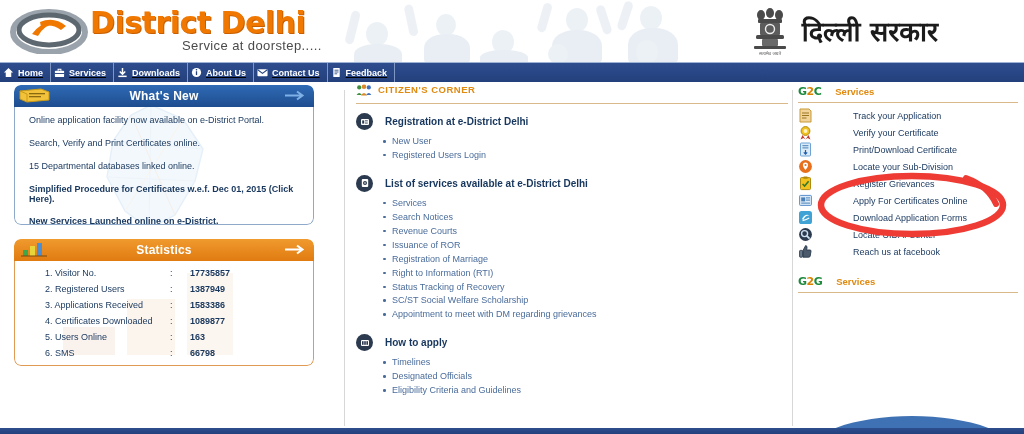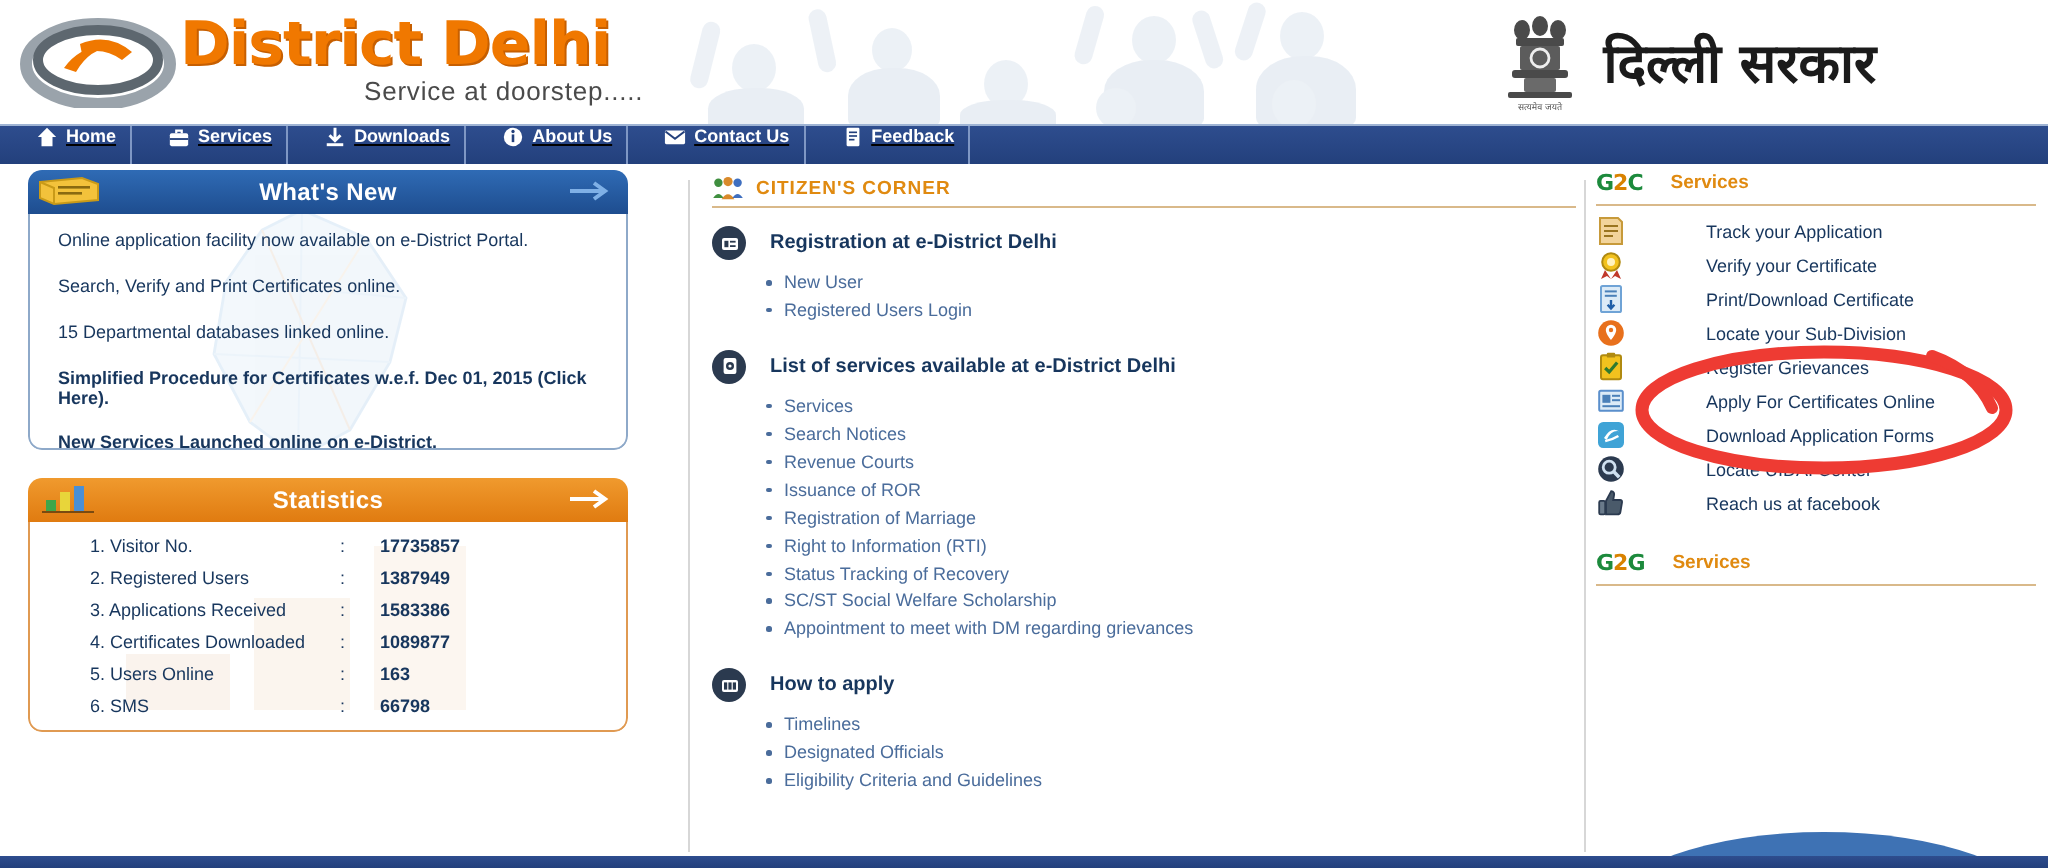--- a/index.html
+++ b/index.html
@@ -66,22 +66,22 @@
   }
 
   
   #nav {
     position: relative; width: 1024px; height: 20px;
     background: linear-gradient(#2e4d8e, #23407c);
     border-top: 1px solid #9fb4d4;
     display: flex; align-items: center;
   }
   .nav-item {
-    display: flex; align-items: flex-start; gap: 4px;
-    height: 20px; padding: 0 7px 0 18px;
+    display: flex; align-items: center; gap: 4px;
+    height: 20px; padding: 0 7px 0 3px;
     border-right: 1px solid #7f97c4;
     color: #ffffff; font-size: 9px; font-weight: bold;
     white-space: nowrap; cursor: pointer;
   }
   .nav-item:first-child { border-left: none; }
   .nav-ico { width: 11px; height: 11px; display: block; flex: 0 0 auto; }
 
   
   #content { position: relative; width: 1024px; height: 352px; background: #fff; }
 
@@ -122,21 +122,21 @@
     position: relative; z-index: 2;
     display: flex; align-items: flex-start;
     font-size: 9px; color: #17365d; height: 16px; padding-left: 30px;
   }
   .stat-label { width: 125px; }
   .stat-colon { width: 20px; }
   .stat-value { font-weight: bold; }
 
   
   #mid-col { position: absolute; left: 356px; top: 2px; width: 432px; }
-  .cc-head { display: flex; align-items: flex-end; gap: 6px; height: 16px; }
+  .cc-head { display: flex; align-items: flex-start; gap: 6px; height: 16px; }
   .cc-ico { width: 16px; height: 12px; }
   .cc-title {
     font-size: 9.5px; font-weight: bold; color: #E08A10; letter-spacing: .5px;
   }
   .cc-rule { height: 1px; background: #d9b98a; margin-top: 3px; margin-bottom: 9px; }
 
   .sec { margin-bottom: 2px; }
   .sec-head { display: flex; align-items: center; gap: 12px; margin-bottom: 5px; }
   .sec-bullet-ico {
     width: 17px; height: 17px; border-radius: 50%;

